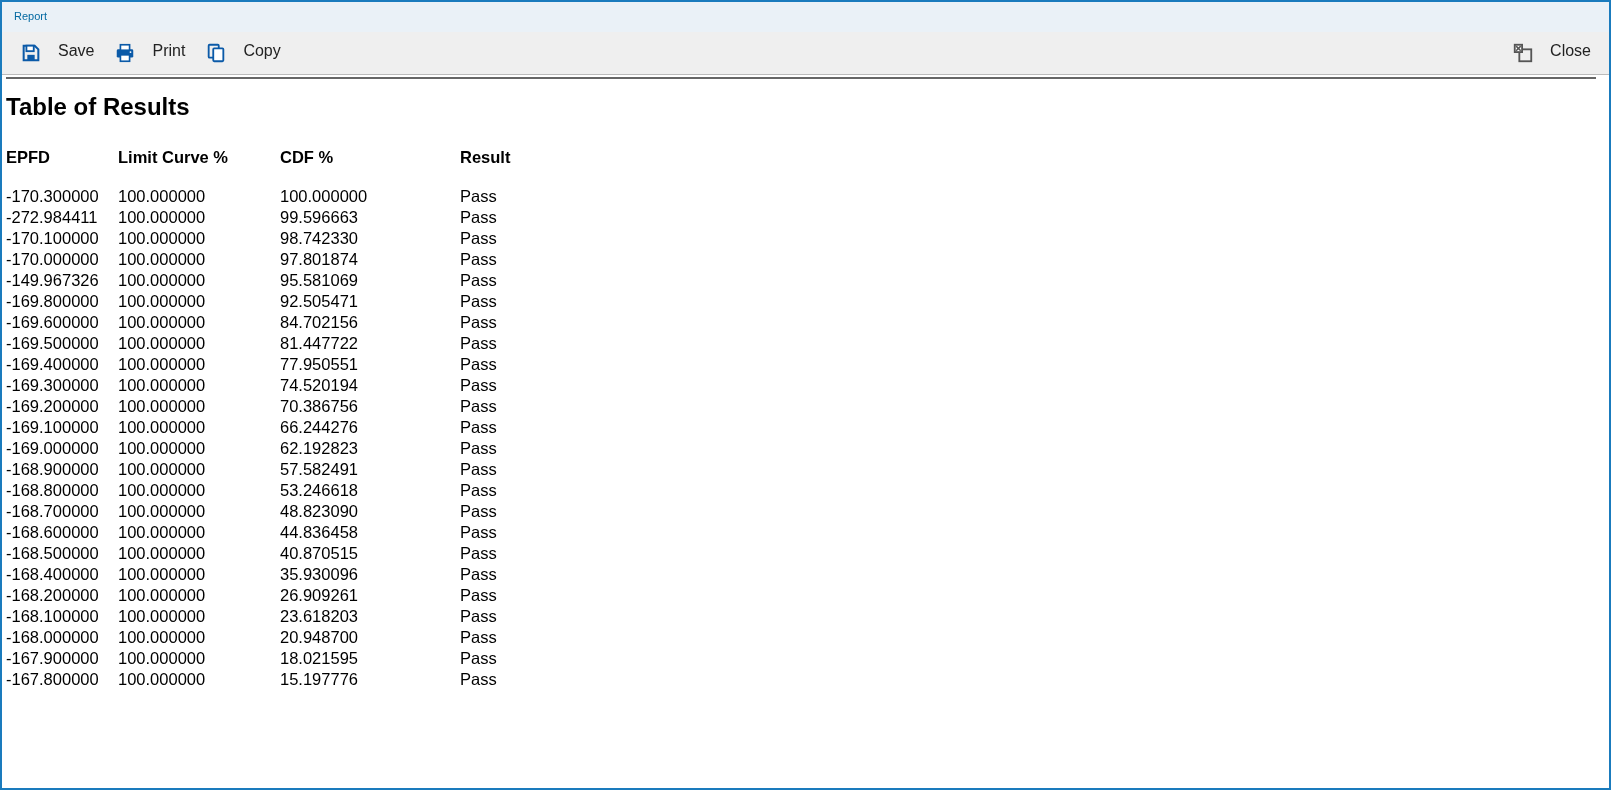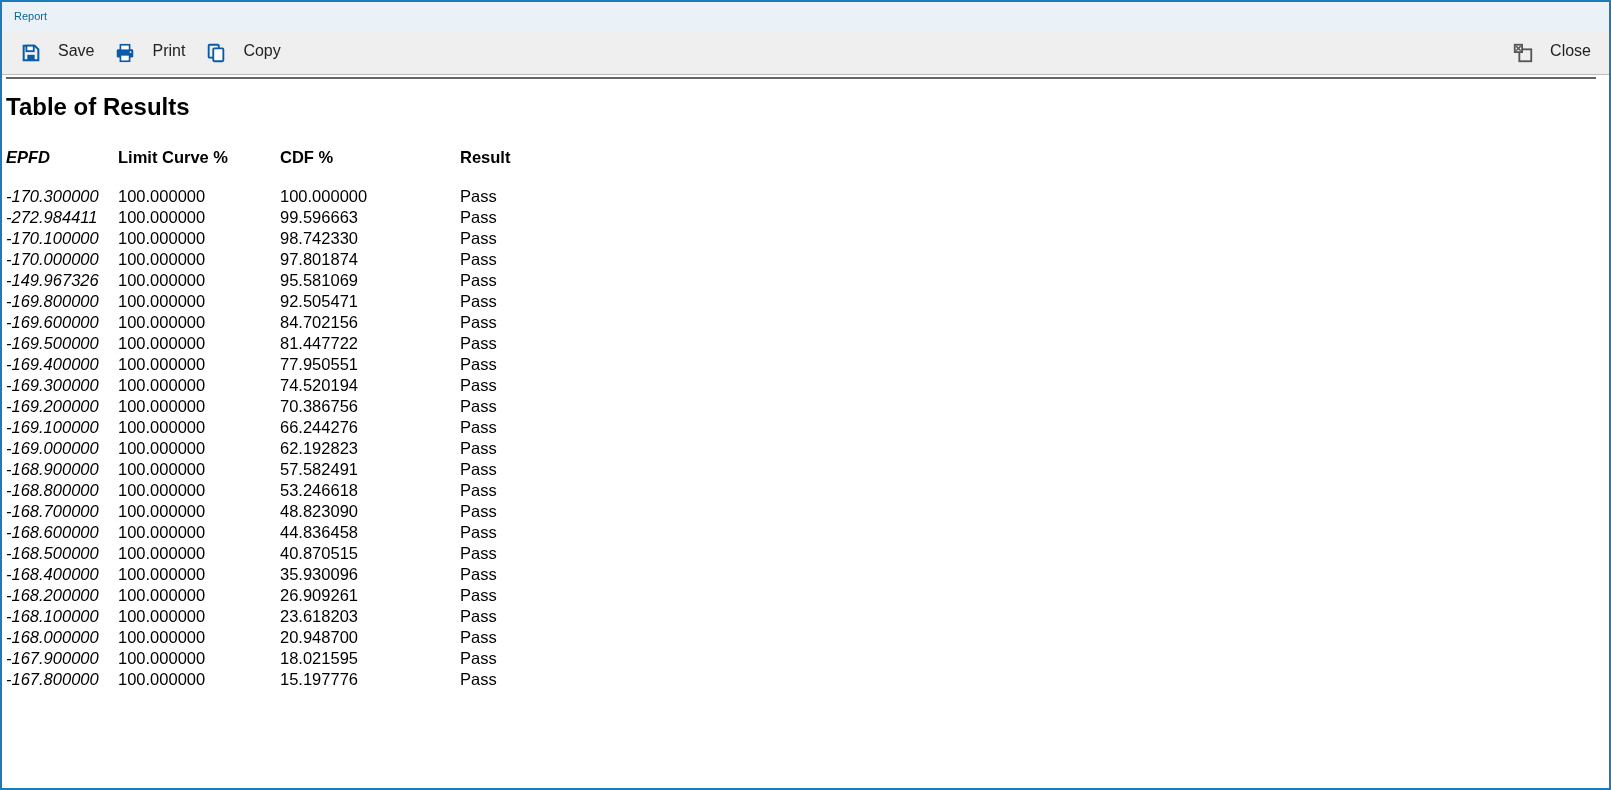--- a/index.html
+++ b/index.html
@@ -79,21 +79,21 @@
   text-align: left;
   font-weight: bold;
   padding: 0 0 18px 0;
 }
 table.results td {
   text-align: left;
   padding: 0;
   vertical-align: top;
   white-space: nowrap;
 }
-table.results th.col-epfd, table.results td.col-epfd { width: 112px; min-width:112px;font-style:italic; }
+table.results th.col-epfd, table.results td.col-epfd { width: 112px; min-width:112px; }
 table.results th.col-limit, table.results td.col-limit { width: 162px; min-width:162px; }
 table.results th.col-cdf,  table.results td.col-cdf  { width: 180px; min-width:180px; }
 table.results th.col-res,  table.results td.col-res  { width: 100px; min-width:100px; }
 
 
 .content-wrap::-webkit-scrollbar { width: 16px; }
 .content-wrap::-webkit-scrollbar-track { background: #f0f0f0; }
 .content-wrap::-webkit-scrollbar-thumb { background: #c0c0c0; }
 </style>
 </head>

